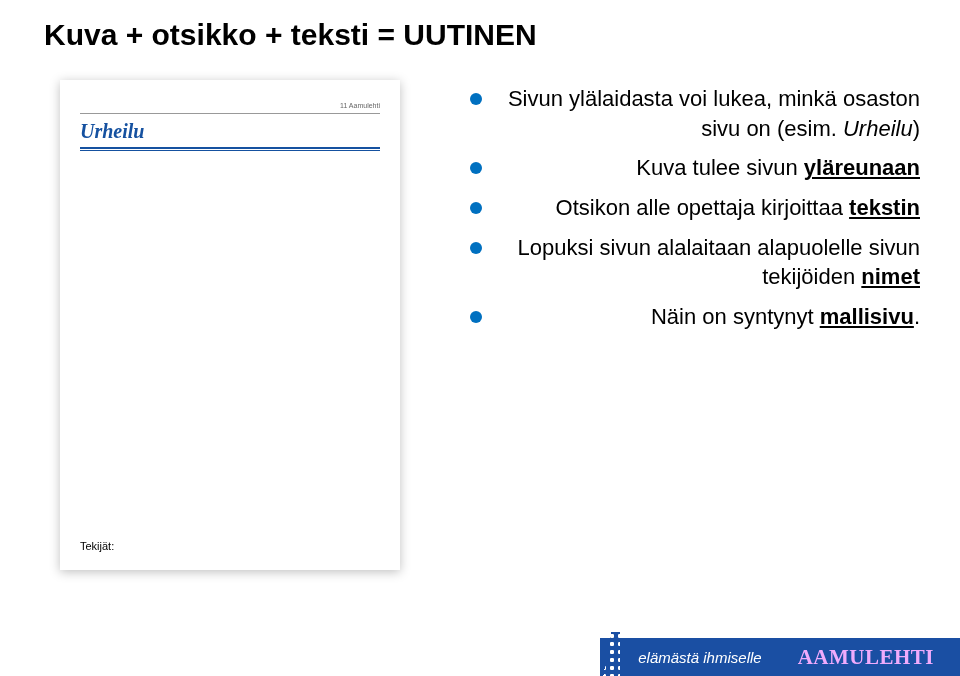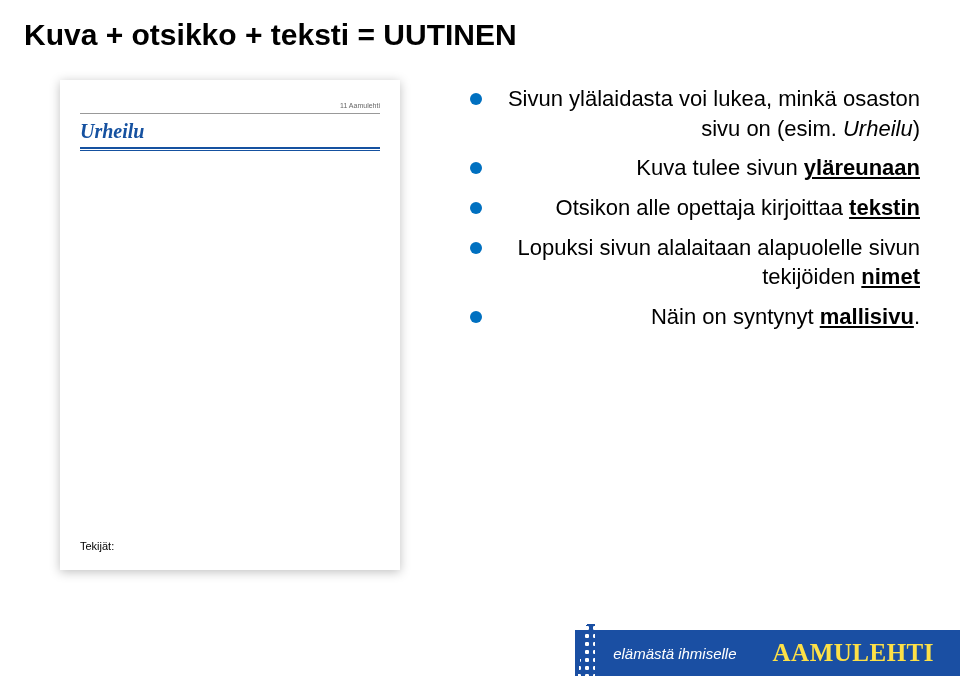--- a/index.html
+++ b/index.html
@@ -9,20 +9,21 @@
     font-family: Arial, Helvetica, sans-serif;
     background: #fff;
     position: relative;
     overflow: hidden;
   }
   .title {
     font-size: 30px;
     font-weight: bold;
     color: #000;
     padding: 18px 0 0 24px;
+    margin-left: 20px;
   }
   .content {
     display: flex;
     padding: 28px 40px 0 60px;
   }
   .preview {
     width: 340px;
     height: 490px;
     background: #fff;
     box-shadow: 0 2px 10px rgba(0,0,0,0.25);
@@ -91,21 +92,21 @@
     height: 12px;
     border-radius: 50%;
     background: #0070c0;
   }
   .em { font-style: italic; }
   .bold { font-weight: bold; text-decoration: underline; }
   .footer {
     position: absolute;
     right: 0;
     bottom: 0;
-    height: 46px;
+    height: 38px;
     display: flex;
     align-items: stretch;
   }
   .footer-left {
     position: relative;
     display: flex;
     align-items: center;
     padding: 0 22px 0 38px;
     color: #fff;
     font-size: 15px;
@@ -126,22 +127,22 @@
   }
   .footer-right {
     background: #1a4fa3;
     display: flex;
     align-items: center;
     padding: 0 26px 0 14px;
   }
   .brand {
     font-family: Georgia, 'Times New Roman', serif;
     font-weight: bold;
-    color: #fde047;
-    font-size: 25px;
+    color: #f0abfc;
+    font-size: 21px;
     letter-spacing: 0.5px;
   }
 </style>
 </head>
 <body>
 
 <div class="title">Kuva + otsikko + teksti = UUTINEN</div>
 
 <div class="content">
 

